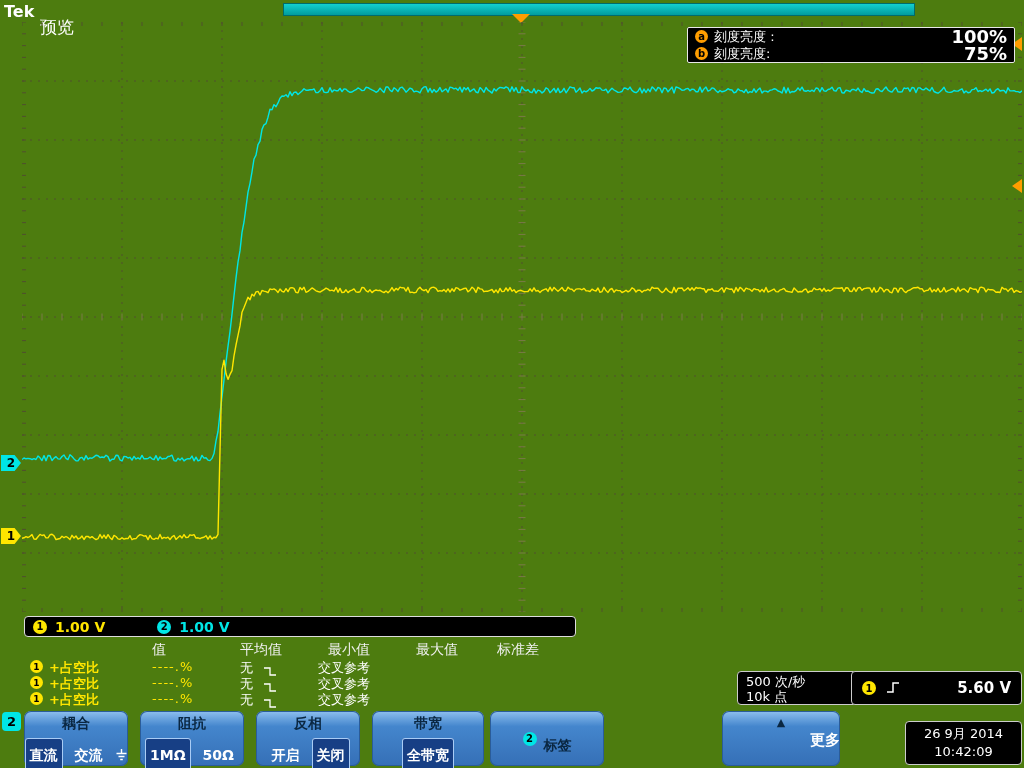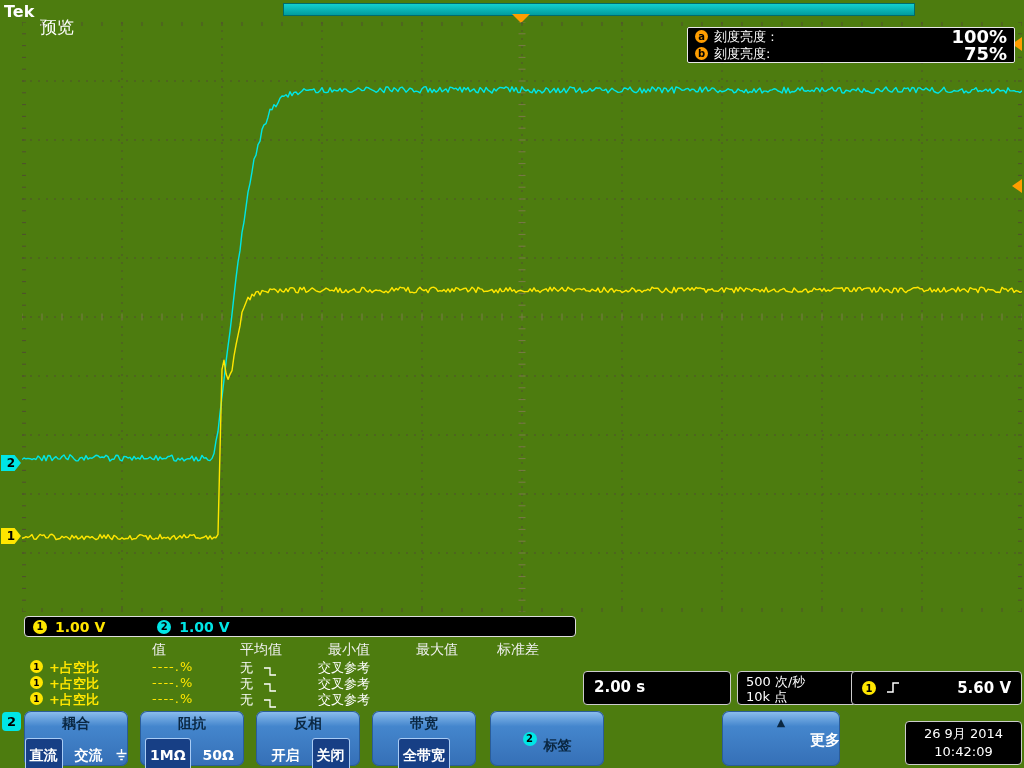--- a/index.html
+++ b/index.html
@@ -484,23 +484,20 @@
     <span class="badge y">1</span>
     <span class="mname">+占空比</span>
     <span class="mval">----.%</span>
     <span class="mpre">无</span>
     <span class="medge"><svg width="14" height="11">
           <path d="M1 2 H7 V9 H13" stroke="#fff" stroke-width="1.3" fill="none"></path>
         </svg></span>
     <span class="mstat">交叉参考</span>
   </div>
 
-  <div class="abs tb-box" id="hbox">
-    <div class="v">2.00 s</div>
-  </div>
   <div class="abs tb-box" id="abox">
     <div class="l">500 次/秒</div>
     <div class="l">10k 点</div>
   </div>
   <div class="abs tb-box" id="tbox">
     <span class="badge y">1</span>
     <span><svg width="14" height="13">
           <path d="M1 11 H7 V2 H13" stroke="#fff" stroke-width="1.5" fill="none"></path>
         </svg></span>
     <span class="v">5.60 V</span>
@@ -528,21 +525,21 @@
   </div>
 
   <div class="abs menu-btn" style="left:256px;width:104px;">
     <div class="btn-title">反相</div>
     <div class="btn-options">
       <span class="opt">开启</span>
       <span class="opt selected">关闭</span>
     </div>
   </div>
 
-  <div class="abs menu-btn" style="left:372px;width:104px;">
+  <div class="abs menu-btn" style="left:372px;width:112px;">
     <div class="btn-title">带宽</div>
     <div class="btn-options">
       <span class="opt selected">全带宽</span>
     </div>
   </div>
 
   <div class="abs menu-btn" id="btn-label" style="left:490px;width:114px;">
     <span class="badge c">2</span>
     <div class="btn-title">标签</div>
   </div>

